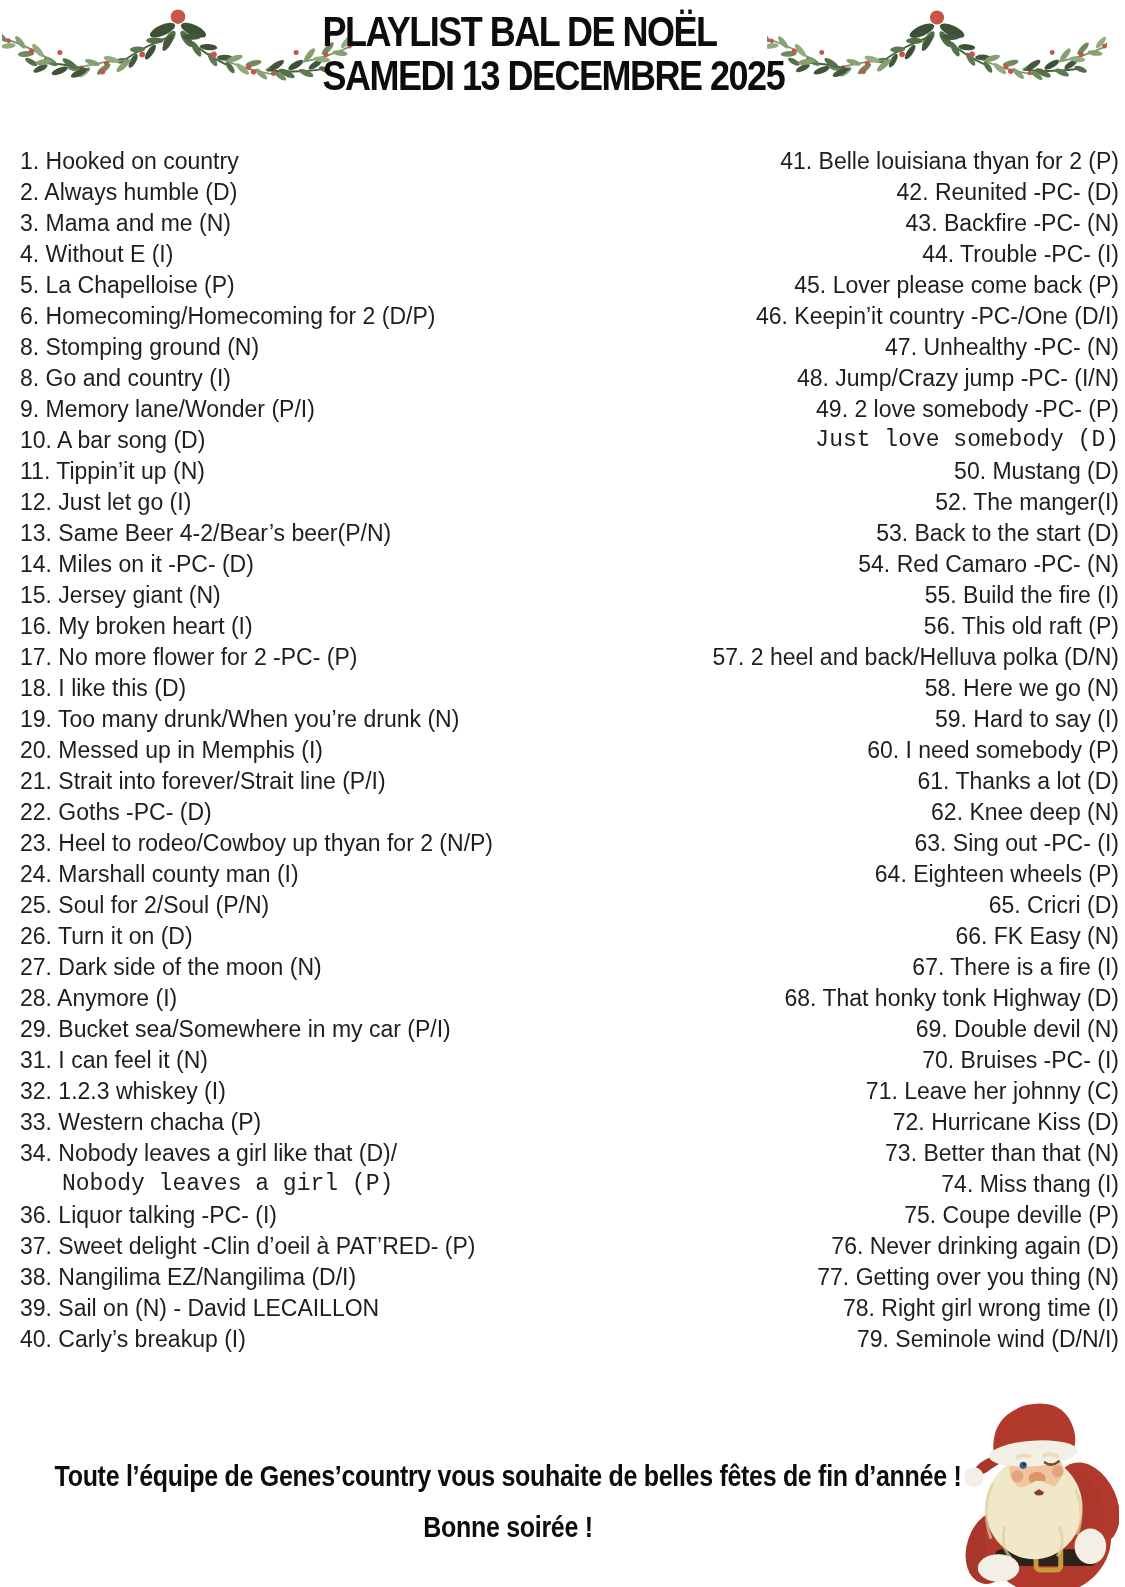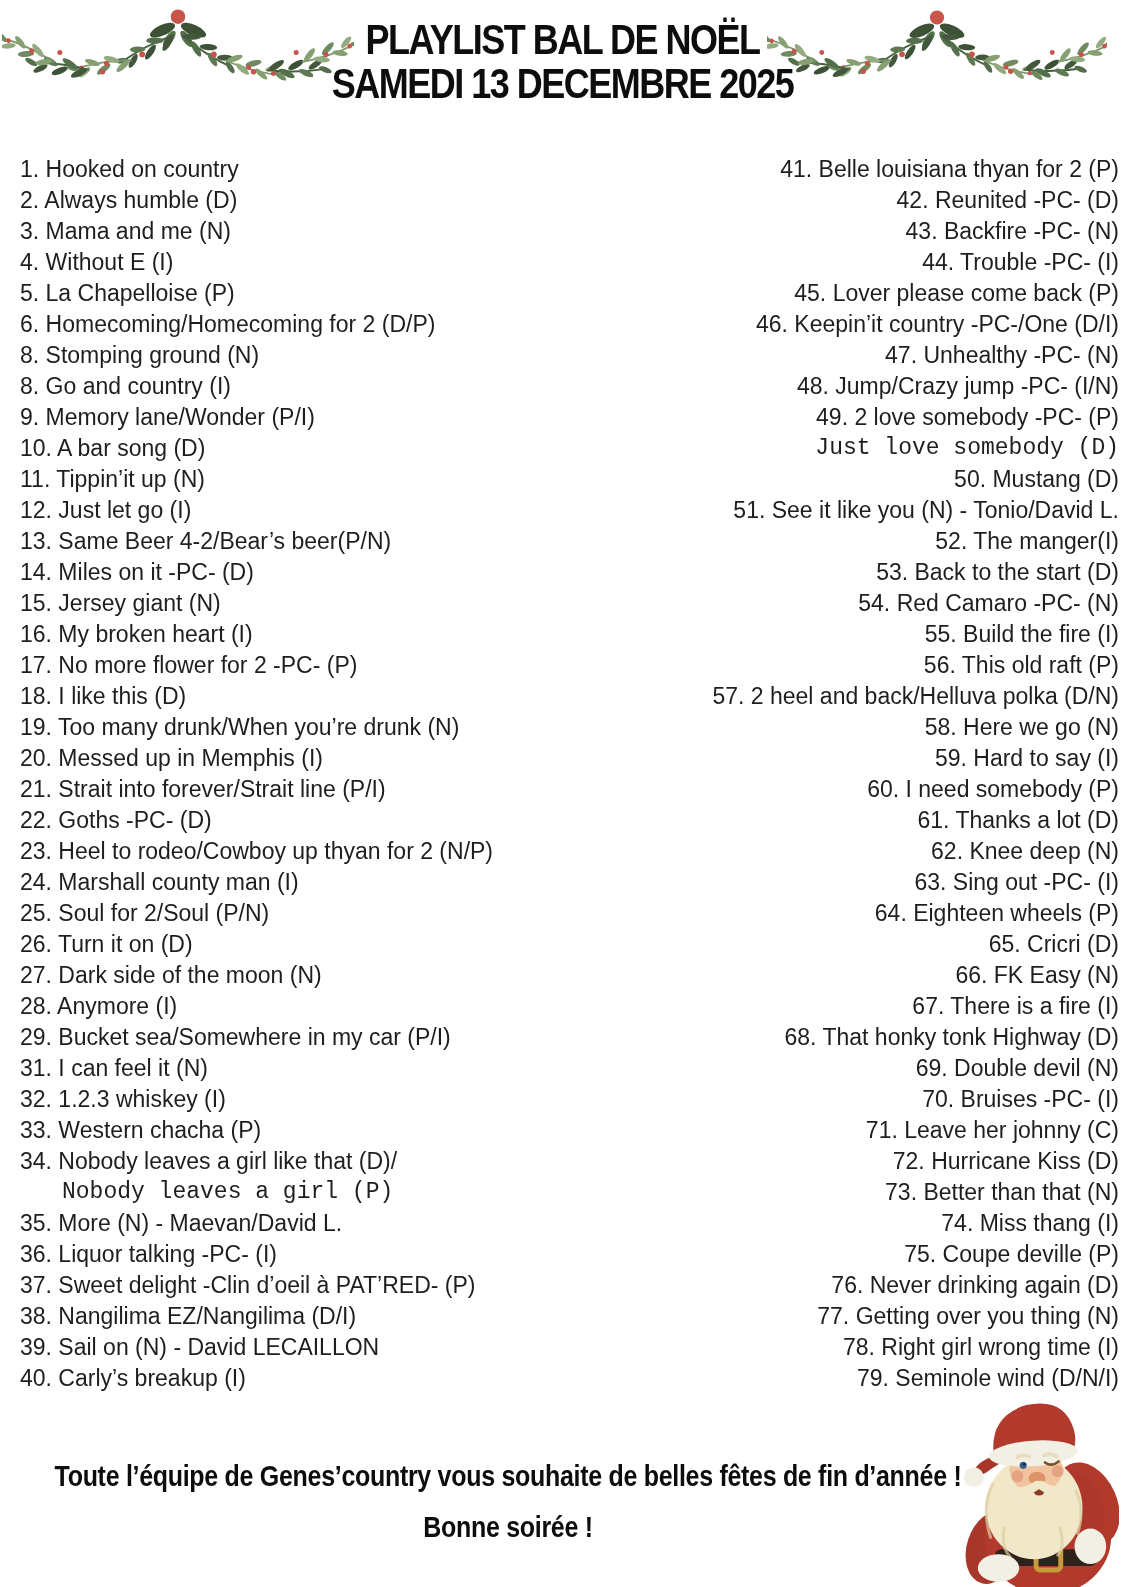--- a/index.html
+++ b/index.html
@@ -9,24 +9,24 @@
     font-family: "Liberation Sans", sans-serif;
     color: #1e1e1e;
     position: relative;
     overflow: hidden;
   }
   .page { position: absolute; inset: 0; }
 
   
   .titles {
     position: absolute;
-    left: 50%; top: 16px;
+    left: 50%; top: 8px;
     transform: translateX(-50%);
     width: 480px;
-    text-align: center;
+    text-align: left;
   }
   .title-line {
     font-weight: 700;
     font-size: 36px;
     letter-spacing: -1.5px;
     color: #0d0d0d;
     transform: scaleY(1.2);
     transform-origin: center top;
     height: 44px;
     line-height: 40px;
@@ -37,21 +37,21 @@
     position: absolute;
     top: 6px;
     height: 92px;
   }
   .garland-left { left: 2px; width: 352px; }
   .garland-right { right: 18px; width: 340px; }
 
   
   .col {
     position: absolute;
-    top: 154px;
+    top: 146px;
     font-size: 23px;
     line-height: 31px;
     color: #1e1e1e;
   }
   .col-left { left: 20px; width: 605px; }
   .col-right { left: 637px; width: 482px; text-align: right; }
   .item { white-space: nowrap; }
   .item .wrap { padding-left: 42px; font-family: Liberation Mono, monospace; }
 
   
@@ -234,23 +234,20 @@
         <div>32. 1.2.3 whiskey (I)</div>
       </div>
       <div class="item">
         <div>33. Western chacha (P)</div>
       </div>
       <div class="item">
         <div>34. Nobody leaves a girl like that (D)/</div>
         <div class="wrap">Nobody leaves a girl (P)</div>
       </div>
       <div class="item">
-        <div>35. More (N) - Maevan/David L.</div>
-      </div>
-      <div class="item">
         <div>36. Liquor talking -PC- (I)</div>
       </div>
       <div class="item">
         <div>37. Sweet delight -Clin d’oeil à PAT’RED- (P)</div>
       </div>
       <div class="item">
         <div>38. Nangilima EZ/Nangilima (D/I)</div>
       </div>
       <div class="item">
         <div>39. Sail on (N) - David LECAILLON</div>
@@ -283,23 +280,20 @@
       </div>
       <div class="item">
         <div>48. Jump/Crazy jump -PC- (I/N)</div>
       </div>
       <div class="item">
         <div>49. 2 love somebody -PC- (P)</div>
         <div class="wrap">Just love somebody (D)</div>
       </div>
       <div class="item">
         <div>50. Mustang (D)</div>
-      </div>
-      <div class="item">
-        <div>51. See it like you (N) - Tonio/David L.</div>
       </div>
       <div class="item">
         <div>52. The manger(I)</div>
       </div>
       <div class="item">
         <div>53. Back to the start (D)</div>
       </div>
       <div class="item">
         <div>54. Red Camaro -PC- (N)</div>
       </div>

